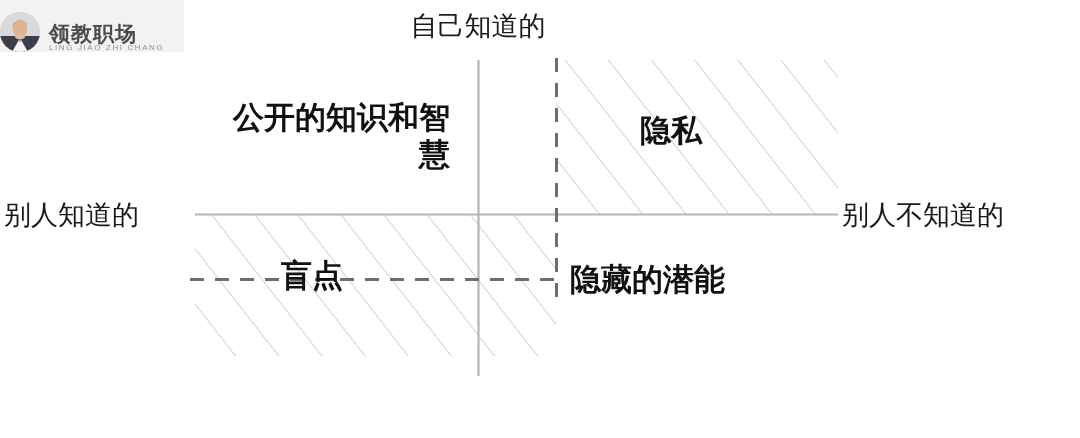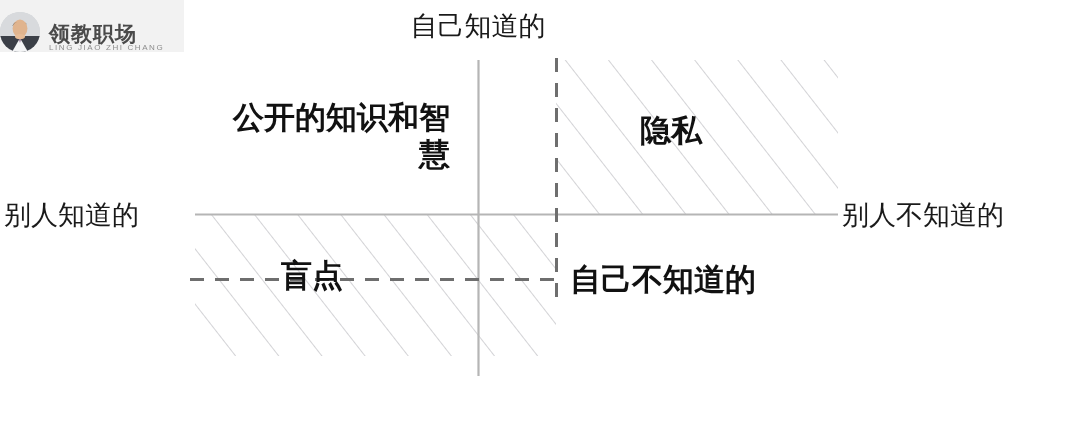--- a/index.html
+++ b/index.html
@@ -169,21 +169,21 @@
   <div class="axis-label" id="label-right">别人不知道的</div>
 
   <div class="axis-label" id="label-left">别人知道的</div>
 
   <div class="quad-label" id="quad-open">公开的知识和智慧</div>
 
   <div class="quad-label" id="quad-blind">盲点</div>
 
   <div class="quad-label" id="quad-private">隐私</div>
 
-  <div class="quad-label" id="quad-hidden">自己不知道的</div>
+  <div class="quad-label" id="quad-hidden">隐藏的潜能</div>
 
   <div class="logo">
     <div class="logo-avatar">
       <svg width="40" height="40" viewBox="0 0 40 40">
         <rect x="0" y="0" width="40" height="40" fill="#d8dadd"></rect>
         <rect x="0" y="24" width="40" height="16" fill="#3b3f47"></rect>
         <path d="M12 40 L20 26 L28 40 Z" fill="#f4f5f6"></path>
         <path d="M18.6 26 L20 31 L21.4 26 Z" fill="#8e6e92"></path>
         <ellipse cx="20" cy="16.5" rx="7.4" ry="9" fill="#e0b48e"></ellipse>
         <path d="M12.6 14.5 C12.6 8 27.4 8 27.4 14.2 C27.4 11 24 9.4 20 9.4 C16.4 9.4 13.4 11 12.6 14.5 Z" fill="#2d2a28"></path>

